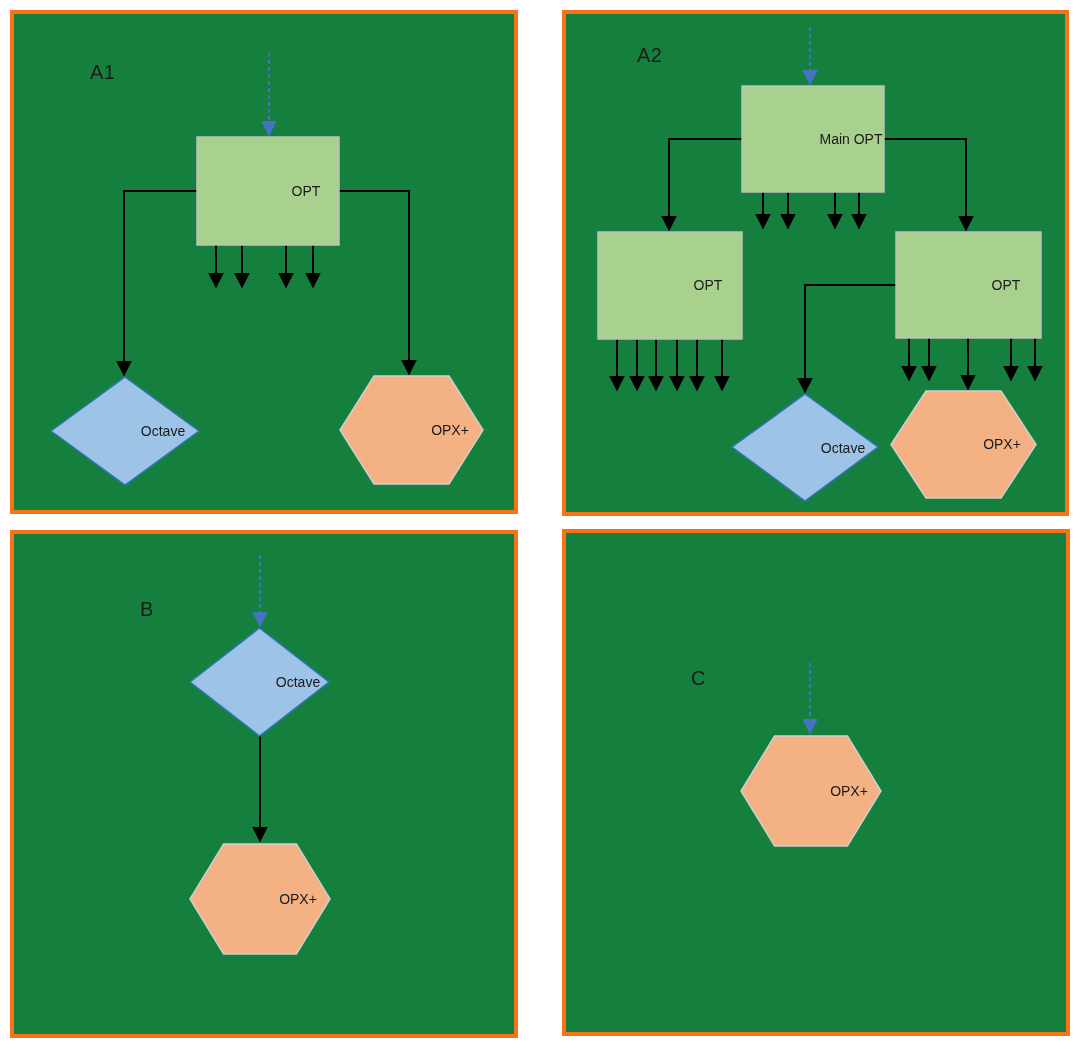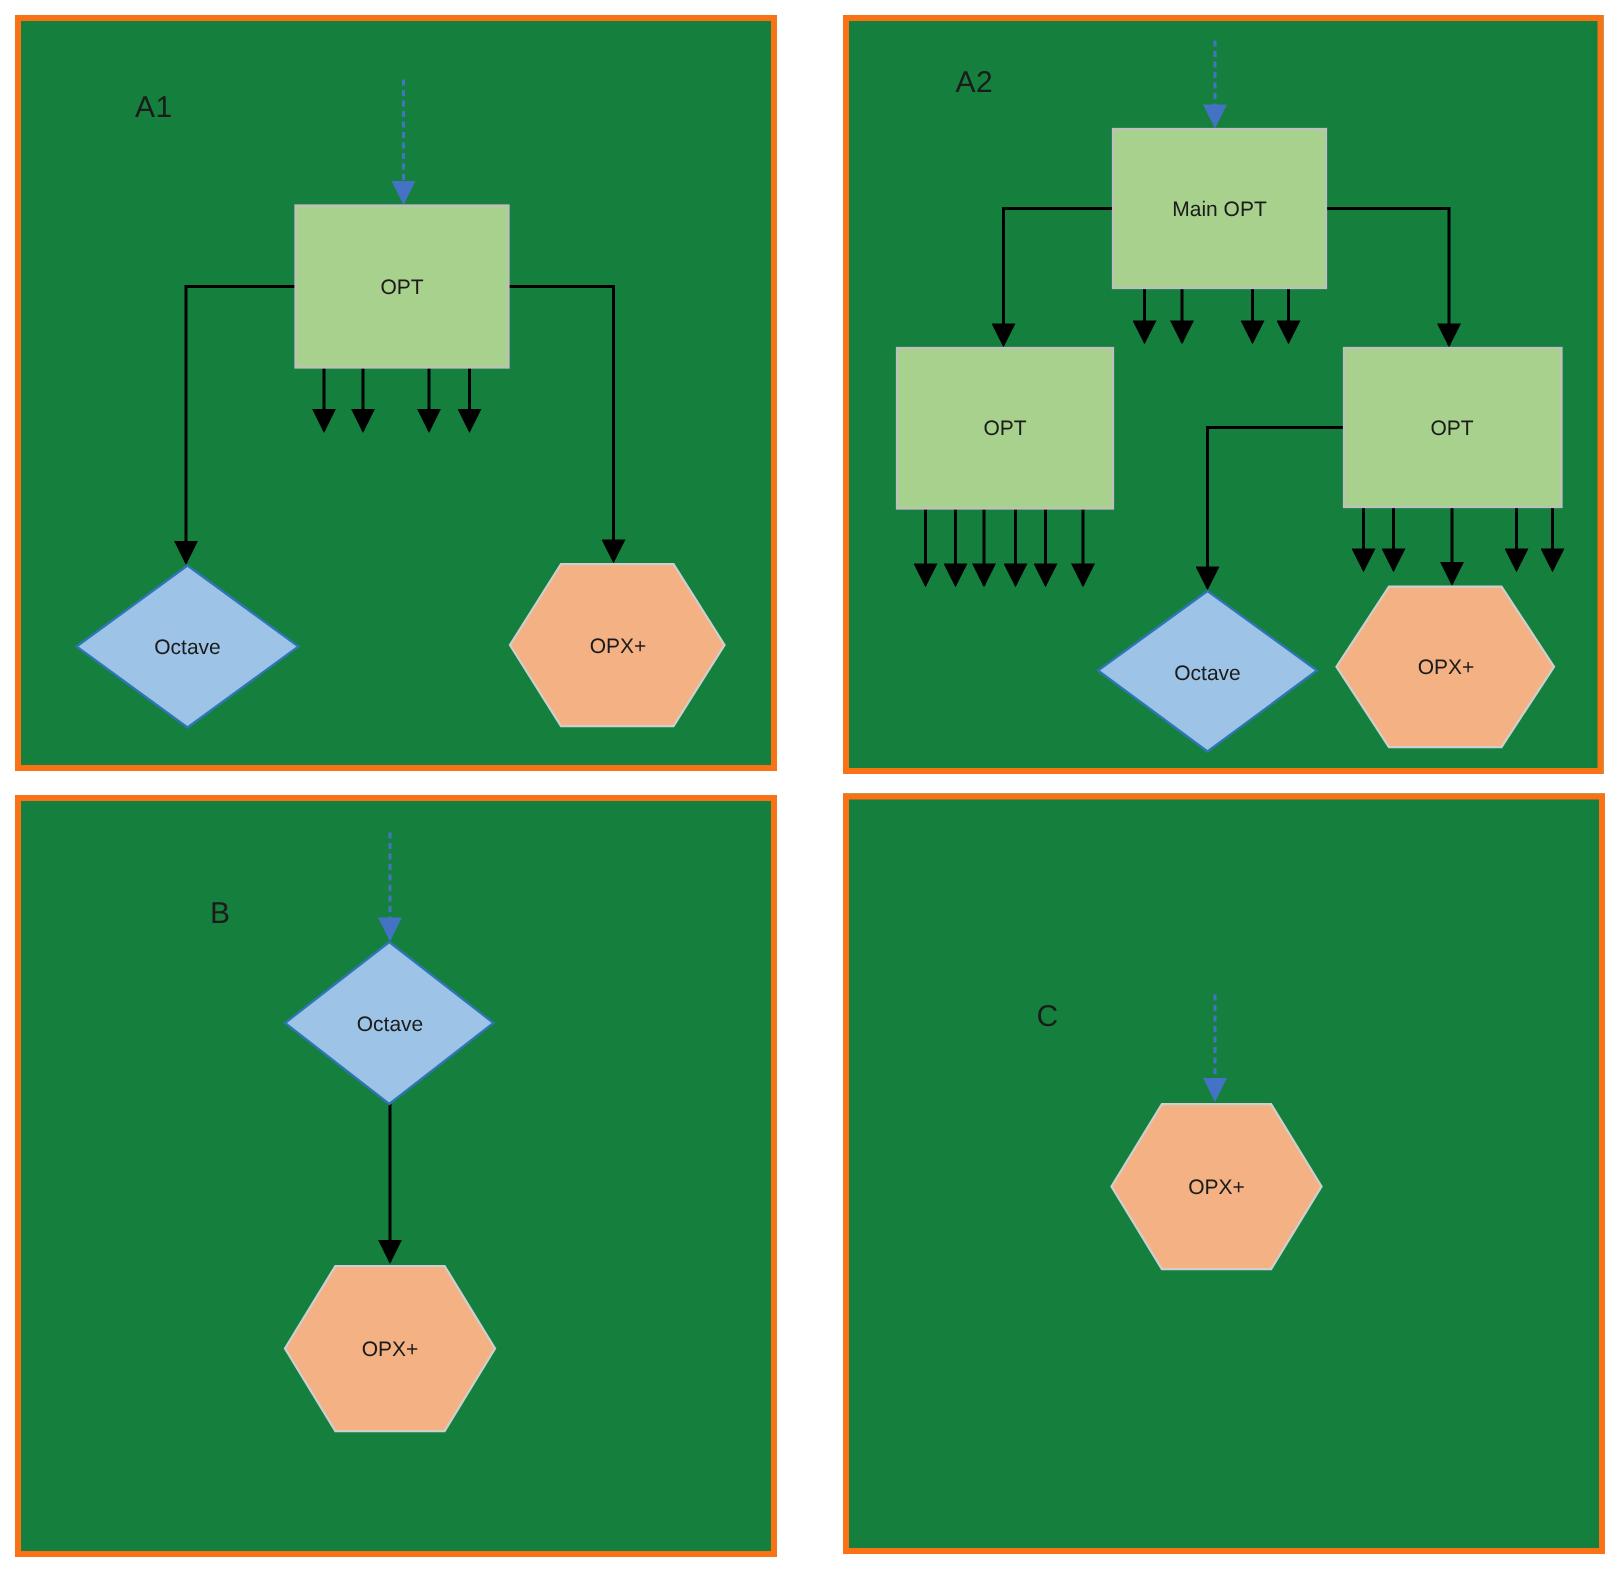--- a/index.html
+++ b/index.html
@@ -1,21 +1,21 @@
 <!DOCTYPE html>
 <html><head>
 <meta charset="utf-8">
 <style>
   html,body{margin:0;padding:0;background:#ffffff;}
   body{font-family:"Liberation Sans", sans-serif; color:#1b1b1b;}
   .canvas{position:relative;width:1080px;height:1049px;background:#ffffff;overflow:hidden;}
   .panel{position:absolute;border:4px solid #f97316;background:#15803d;box-sizing:border-box;}
   .panel svg{position:absolute;left:0;top:0;width:100%;height:100%;}
   .panel-label{position:absolute;font-size:20px;color:#1b1b1b;letter-spacing:.3px;}
-  .node-label{position:absolute;transform:translate(-50%,-50%);font-size:14px;color:#1b1b1b;white-space:nowrap;text-align:right;}
+  .node-label{position:absolute;transform:translate(-50%,-50%);font-size:14px;color:#1b1b1b;white-space:nowrap;text-align:right;margin-left:38px;}
   #pA1{left:10px;top:10px;width:508px;height:504px;}
   #pA2{left:562px;top:10px;width:507px;height:506px;}
   #pB {left:10px;top:530px;width:508px;height:508px;}
   #pC {left:562px;top:529px;width:508px;height:507px;}
 </style>
 </head>
 <body>
 
 <div class="canvas">
 

